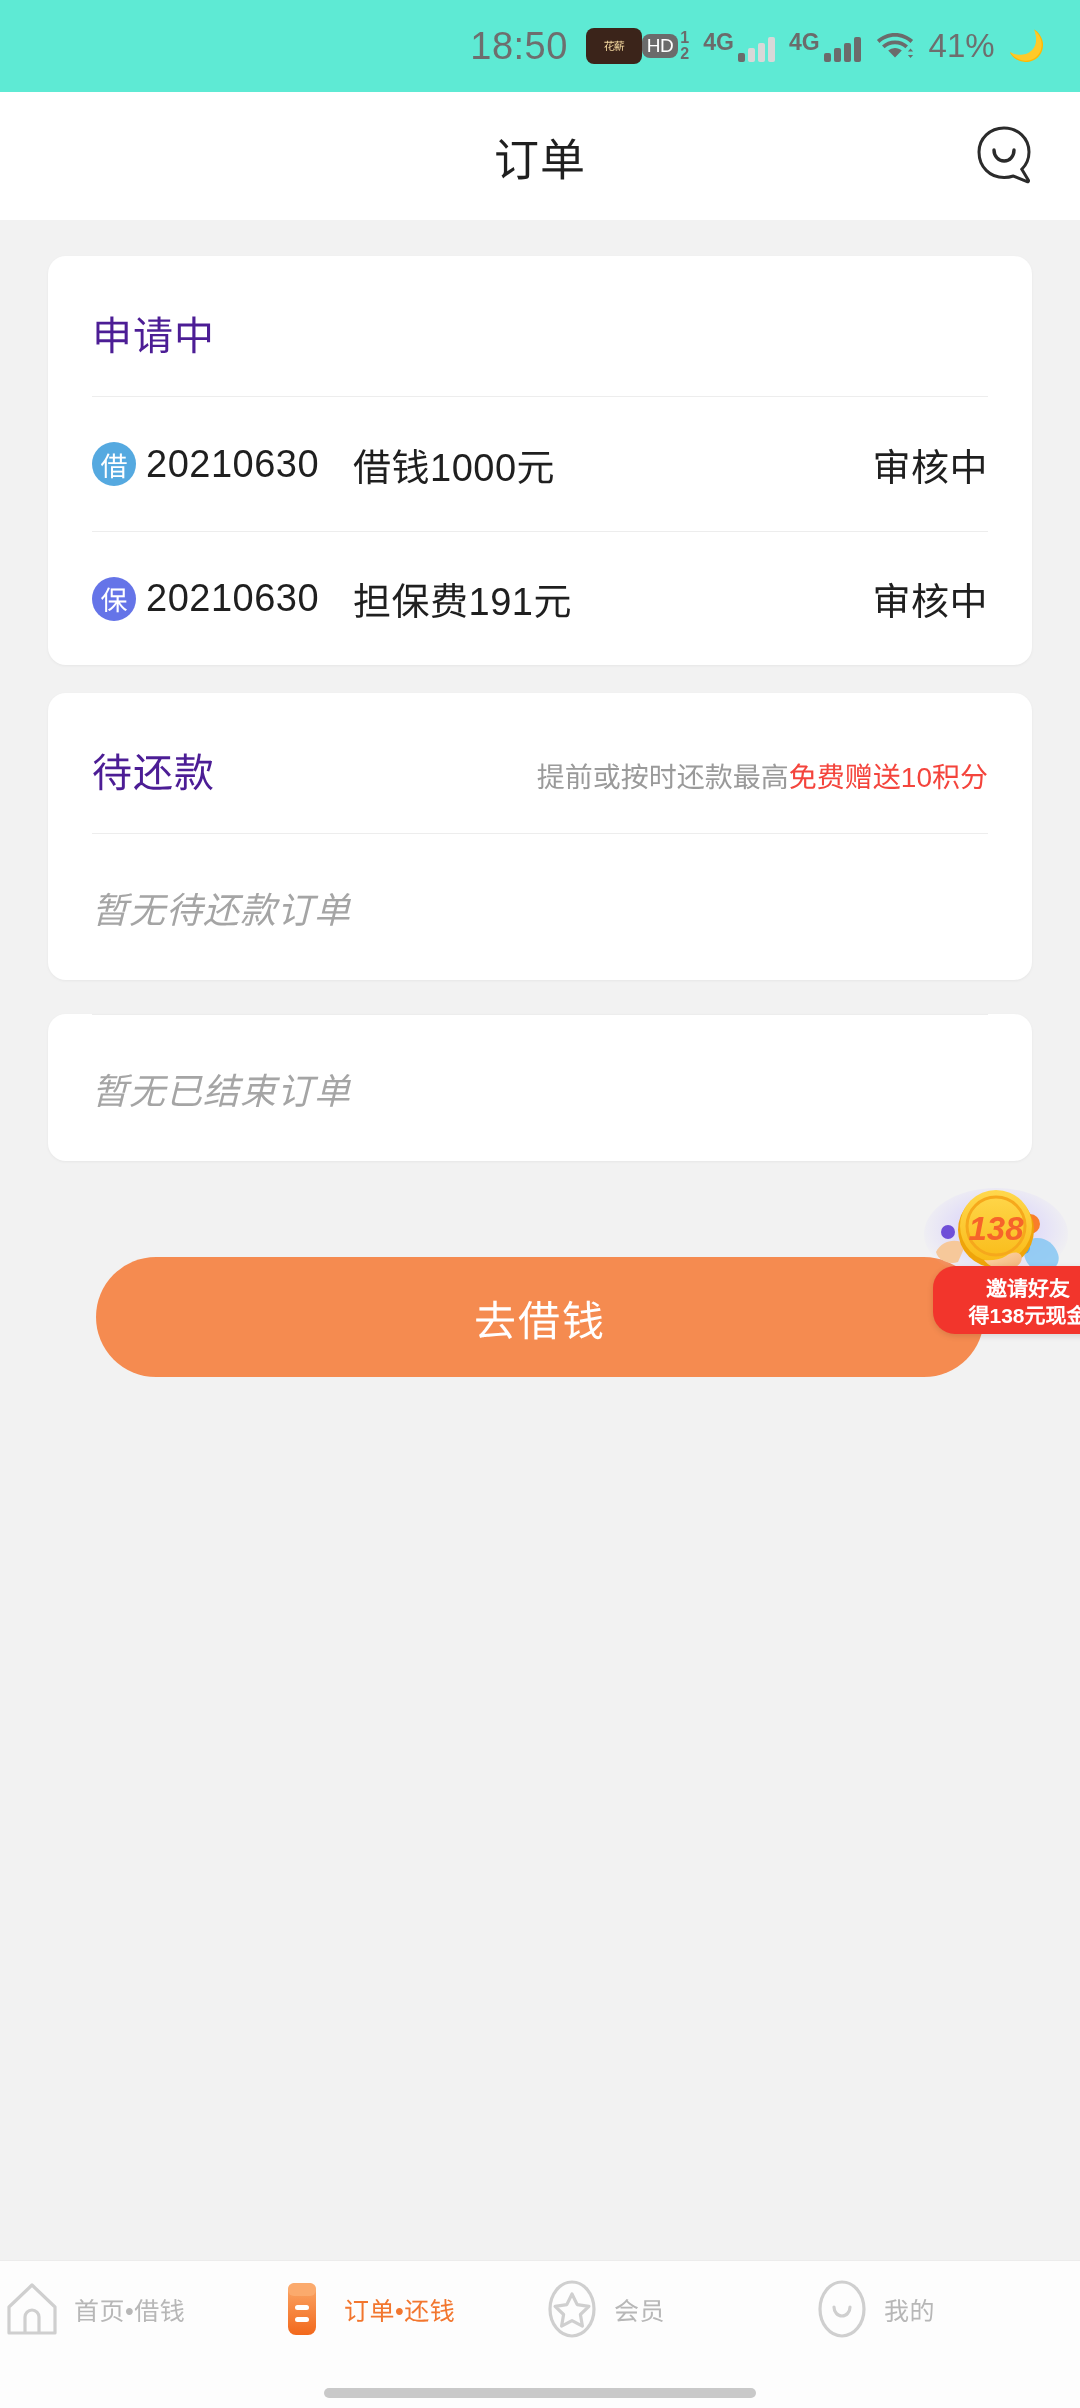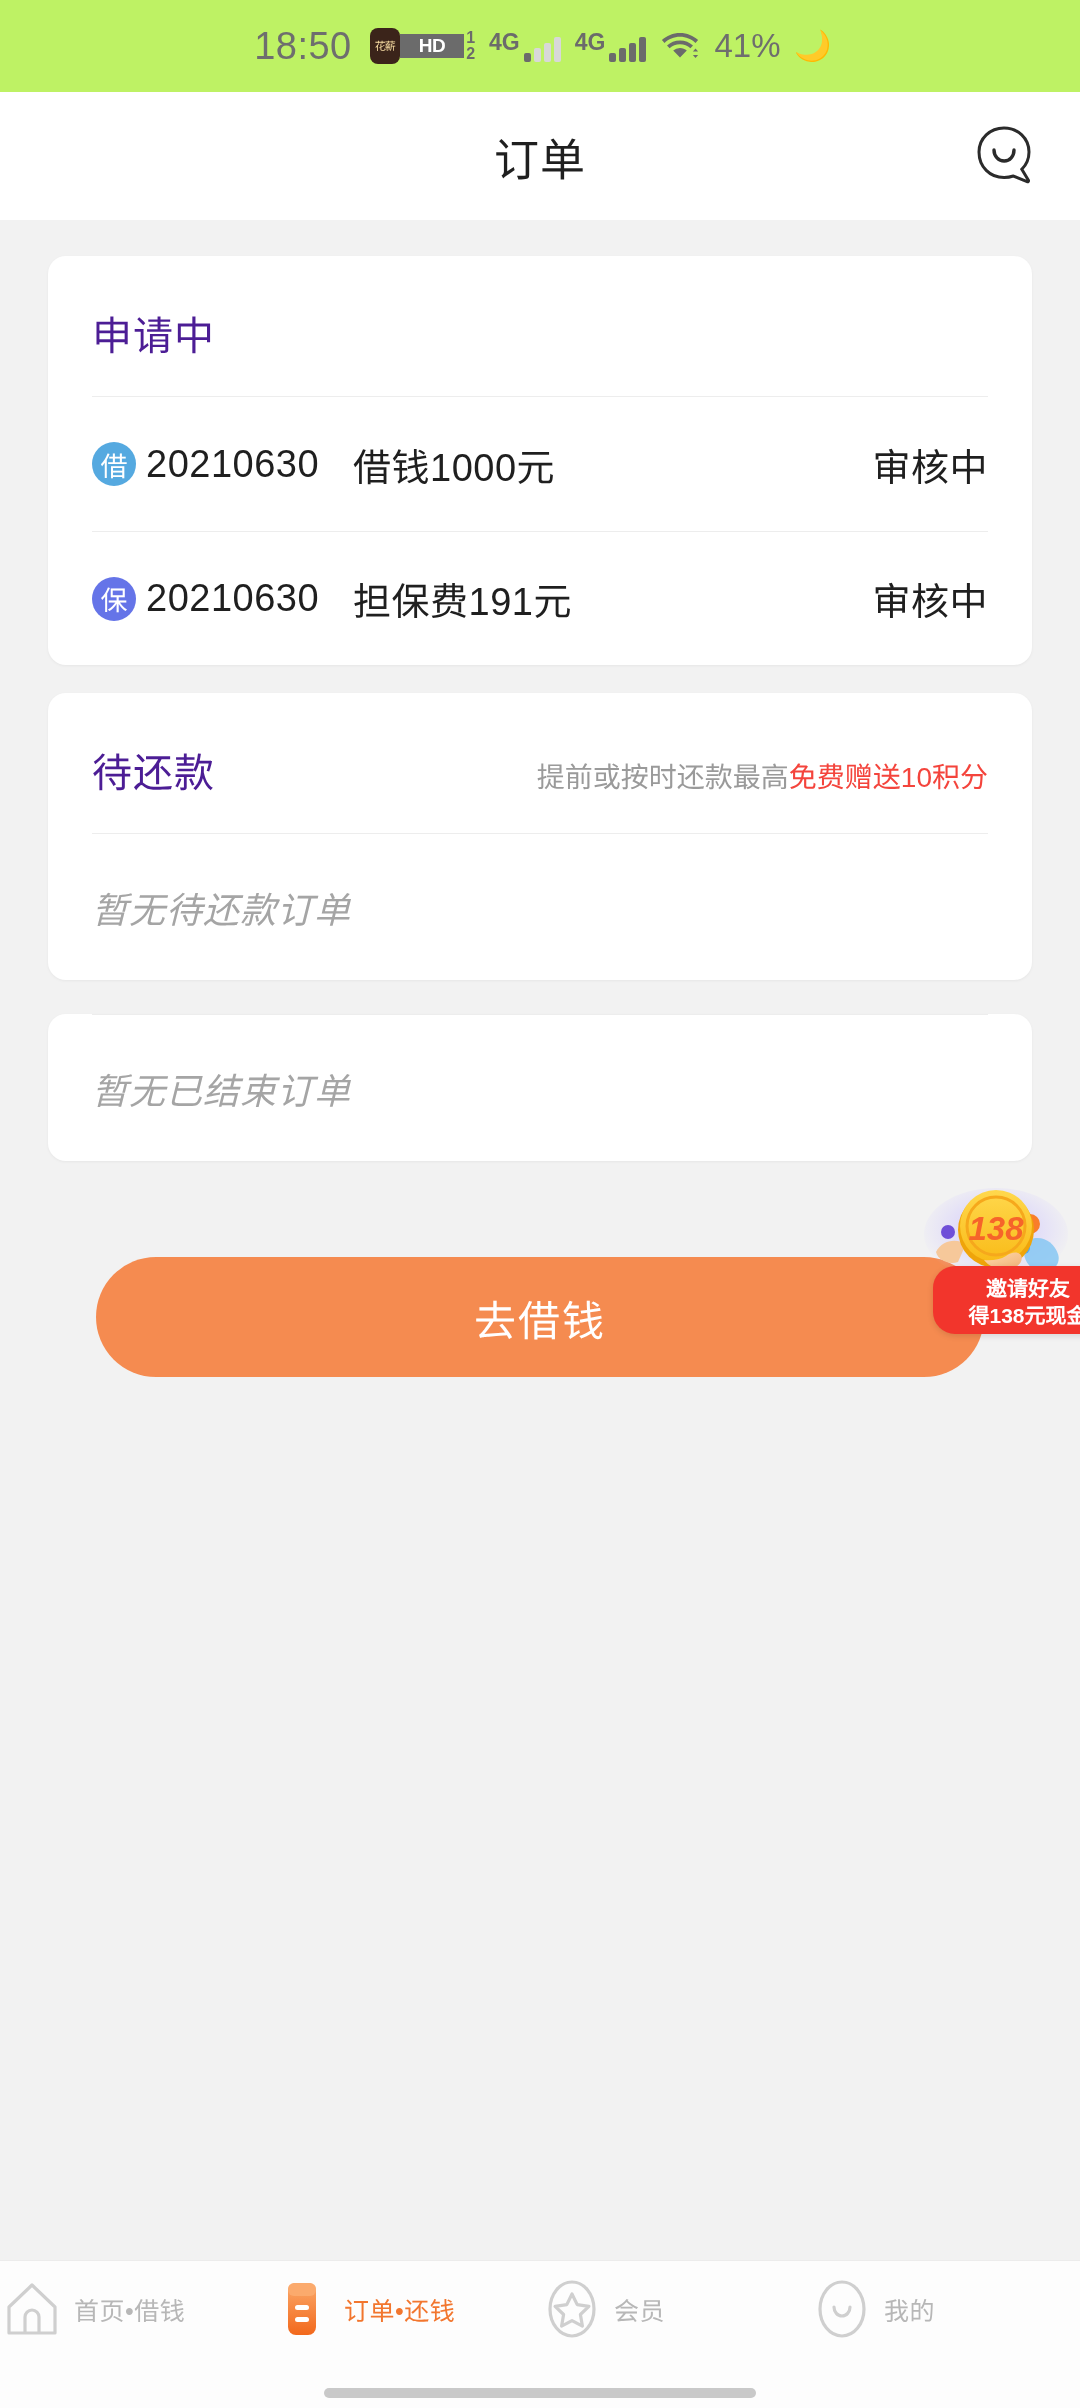--- a/index.html
+++ b/index.html
@@ -17,57 +17,57 @@
     width: 1080px;
     height: 2408px;
     background: #f2f2f2;
     display: flex;
     flex-direction: column;
   }
 
   
   .statusbar {
     height: 92px;
-    background: #bef264;
-    display: flex;
-    align-items: center;
-    justify-content: center;
+    background: #5eead4;
+    display: flex;
+    align-items: center;
+    justify-content: flex-end;
     padding: 0 34px 0 40px;
     flex: none;
   }
   .sb-left { display: flex; align-items: center; gap: 18px; }
   .sb-clock {
     font-size: 38px;
     color: #6e6e6e;
     letter-spacing: 0.5px;
     font-weight: 400;
   }
   .sb-appicon {
-    width: 30px; height: 36px;
+    width: 56px; height: 36px;
     border-radius: 8px;
     background: #3b241a;
     display: flex; align-items: center; justify-content: center;
     font-size: 11px;
     line-height: 1;
     color: #f4d9a0;
     letter-spacing: -1px;
     overflow: hidden;
   }
   .sb-right { display: flex; align-items: center; gap: 14px; }
 
   .ic-hd {
     display: flex; align-items: center; gap: 2px;
   }
   .hd-box {
     background: #6b6b6b;
     color: #fff;
     font-size: 19px;
-    font-weight: 700;
-    border-radius: 0;
-    padding: 2px 19px 3px;
+    font-weight: 400;
+    border-radius: 8px;
+    padding: 2px 5px 3px;
     line-height: 1;
     letter-spacing: -0.5px;
   }
   .hd-stack {
     display: flex; flex-direction: column;
     font-size: 16px; font-weight: 700; color: #6b6b6b;
     line-height: 1.0;
   }
   .ic-signal { display: flex; align-items: flex-end; gap: 4px; }
   .sig-label { font-size: 23px; font-weight: 700; color: #6b6b6b; line-height: 1; margin-bottom: 8px;}

